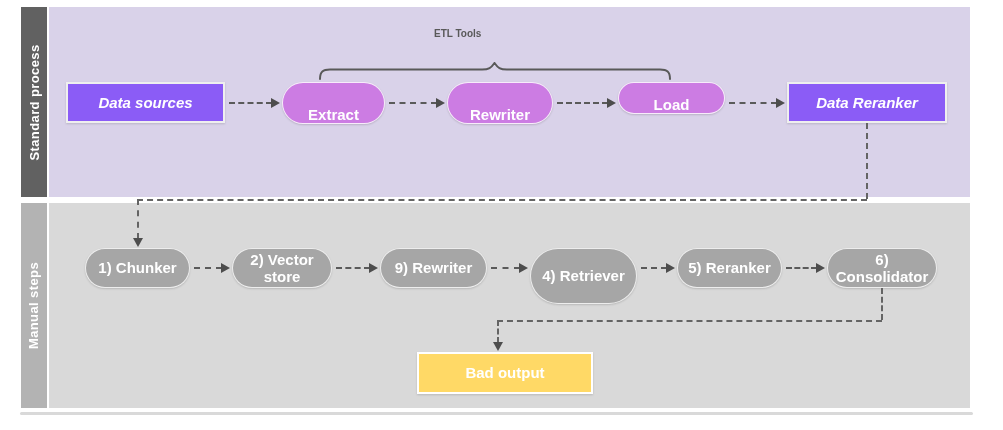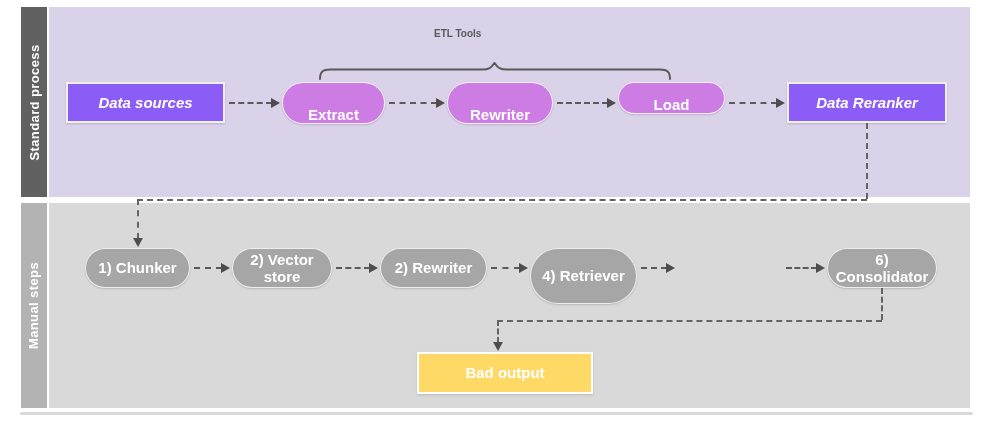--- a/index.html
+++ b/index.html
@@ -136,24 +136,27 @@
   <div class="head-down c1-head"></div>
 
   <div class="node pill pill-gray" id="n-chunker">
     <span>1) Chunker</span>
   </div>
   <div class="node pill pill-gray" id="n-vectorstore">
     <span>2) Vector
 store</span>
   </div>
   <div class="node pill pill-gray" id="n-rewriter">
-    <span>2) Rewriter</span>
+    <span>9) Rewriter</span>
   </div>
   <div class="node pill pill-gray" id="n-retriever">
     <span>4) Retriever</span>
+  </div>
+  <div class="node pill pill-gray" id="n-reranker">
+    <span>5) Reranker</span>
   </div>
   <div class="node pill pill-gray" id="n-consolidator">
     <span>6)
 Consolidator</span>
   </div>
 
   <div class="arrow-h b1">
       <i class="dash"></i>
       <i class="head"></i>
     </div>

